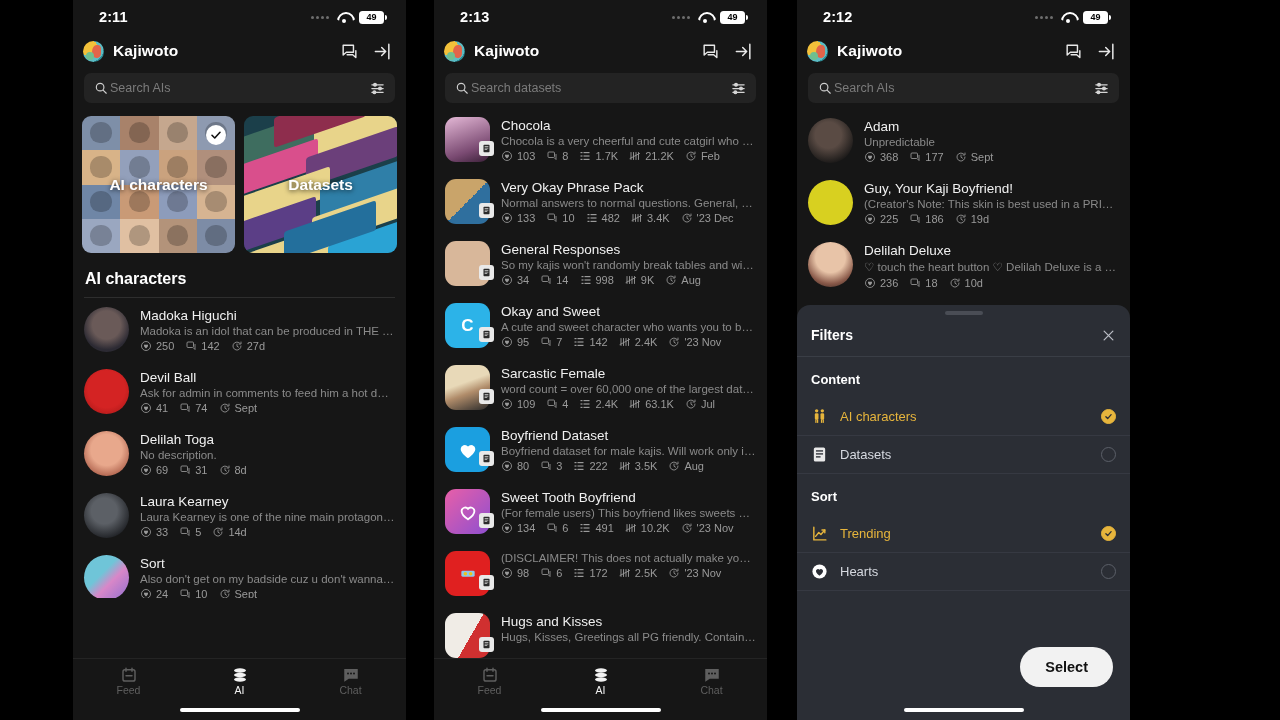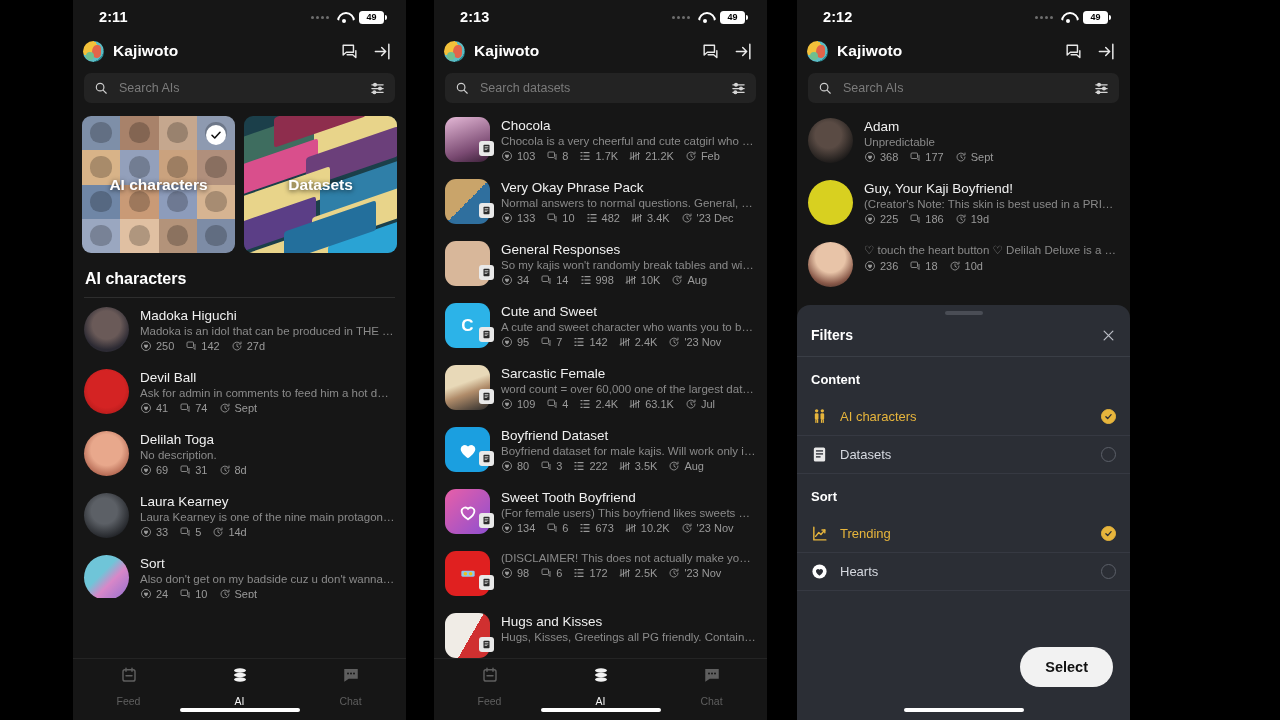--- a/index.html
+++ b/index.html
@@ -70,21 +70,21 @@
     width: 8px; height: 8px; background: #6fbf8f; border-radius: 50%;
   }
   .brand { color: #fff; font-size: 15.5px; font-weight: bold; flex: 1; letter-spacing: .1px; }
   .appbar-actions { display: flex; align-items: center; gap: 14px; }
   .icon-btn { width: 19px; height: 19px; color: #e8e8e8; display: block; }
   .icon-btn svg { width: 100%; height: 100%; display: block; }
 
   
   .search {
     margin: 5px 11px 0; height: 30px; background: #232323; border-radius: 7px;
-    display: flex; align-items: center; padding: 0 10px; gap: 11px;
+    display: flex; align-items: center; padding: 0 10px; gap: 2px;
   }
   .search .sicon { width: 14px; height: 14px; color: #cfcfcf; flex: 0 0 auto; }
   .search .sicon svg { width: 100%; height: 100%; display: block; }
   .search input {
     flex: 1; background: transparent; border: 0; outline: none;
     color: #e6e6e6; font-size: 12.5px; font-family: inherit;
   }
   .search input::placeholder { color: #7b7b7b; }
   .slider-icon { width: 15px; height: 15px; color: #d6d6d6; flex: 0 0 auto; }
   .slider-icon svg { width: 100%; height: 100%; display: block; }
@@ -153,21 +153,21 @@
   .stat svg { width: 12px; height: 12px; flex: 0 0 auto; }
 
   
   .bottomnav {
     position: absolute; left: 0; right: 0; bottom: 0; height: 62px;
     background: #161616; border-top: 1px solid #242424;
     display: flex; align-items: flex-start; padding-top: 7px;
   }
   .nav-item {
     flex: 1; display: flex; flex-direction: column;
-    align-items: center; gap: 11px; color: #5f5f5f;
+    align-items: center; gap: 0; color: #5f5f5f;
   }
   .nav-item.active { color: #f2f2f2; }
   .nav-item svg { width: 18px; height: 18px; }
   .nav-label { font-size: 10.5px; }
   .home-indicator {
     position: absolute; bottom: 8px; left: 50%; transform: translateX(-50%);
     width: 120px; height: 4.5px; border-radius: 3px; background: #fff;
   }
 
   
@@ -732,21 +732,21 @@
                   <rect x="9" y="10.8" width="12" height="2.4"></rect>
                   <rect x="3" y="17.6" width="4" height="2.4"></rect>
                   <rect x="9" y="17.6" width="12" height="2.4"></rect>
                 </svg>
                 <em style="font-style:normal">998</em>
               </span>
             <span class="stat">
                 <svg viewBox="0 0 24 24" fill="none" stroke="currentColor" stroke-width="1.8" stroke-linecap="round">
                   <path d="M4 5v14M9 5v14M14 5v14M19 5v14M2 17 21 7"></path>
                 </svg>
-                <em style="font-style:normal">10K</em>
+                <em style="font-style:normal">9K</em>
               </span>
             <span class="stat">
                 <svg viewBox="0 0 24 24" fill="none" stroke="currentColor" stroke-width="1.7" stroke-linecap="round">
                   <path d="M20 12a8 8 0 1 1-3-6.2"></path>
                   <path d="M20 4v4h-4"></path>
                   <path d="M12 8v4.5l3 1.8"></path>
                 </svg>
                 <em style="font-style:normal">Aug</em>
               </span>
           </div>
@@ -759,21 +759,21 @@
           <div class="ds-badge">
               <svg viewBox="0 0 24 24" fill="currentColor">
                 <rect x="4" y="2" width="16" height="20" rx="2"></rect>
                 <rect x="7" y="6" width="10" height="1.8" fill="#e9e9e9"></rect>
                 <rect x="7" y="10" width="10" height="1.8" fill="#e9e9e9"></rect>
                 <rect x="7" y="14" width="7" height="1.8" fill="#e9e9e9"></rect>
               </svg>
             </div>
         </div>
         <div class="row-body">
-          <div class="row-title">Cute and Sweet</div>
+          <div class="row-title">Okay and Sweet</div>
           <div class="row-desc">A cute and sweet character who wants you to be ha...</div>
           <div class="stats">
             <span class="stat">
                 <svg viewBox="0 0 24 24" fill="none" stroke="currentColor" stroke-width="1.7">
                   <circle cx="12" cy="12" r="9"></circle>
                   <path d="M12 17s-4-2.7-4-5.4A2.2 2.2 0 0 1 12 10a2.2 2.2 0 0 1 4 1.6C16 14.3 12 17 12 17z" fill="currentColor" stroke="none"></path>
                 </svg>
                 <em style="font-style:normal">95</em>
               </span>
             <span class="stat">
@@ -970,21 +970,21 @@
               </span>
             <span class="stat">
                 <svg viewBox="0 0 24 24" fill="currentColor">
                   <rect x="3" y="4" width="4" height="2.4"></rect>
                   <rect x="9" y="4" width="12" height="2.4"></rect>
                   <rect x="3" y="10.8" width="4" height="2.4"></rect>
                   <rect x="9" y="10.8" width="12" height="2.4"></rect>
                   <rect x="3" y="17.6" width="4" height="2.4"></rect>
                   <rect x="9" y="17.6" width="12" height="2.4"></rect>
                 </svg>
-                <em style="font-style:normal">673</em>
+                <em style="font-style:normal">491</em>
               </span>
             <span class="stat">
                 <svg viewBox="0 0 24 24" fill="none" stroke="currentColor" stroke-width="1.8" stroke-linecap="round">
                   <path d="M4 5v14M9 5v14M14 5v14M19 5v14M2 17 21 7"></path>
                 </svg>
                 <em style="font-style:normal">10.2K</em>
               </span>
             <span class="stat">
                 <svg viewBox="0 0 24 24" fill="none" stroke="currentColor" stroke-width="1.7" stroke-linecap="round">
                   <path d="M20 12a8 8 0 1 1-3-6.2"></path>
@@ -1227,20 +1227,21 @@
               </span>
           </div>
         </div>
       </div>
 
       <div class="row">
         <div class="av-wrap">
           <div class="avatar" style="background:radial-gradient(circle at 50% 35%,#e8c4a8 0 40%,#8a5a4a 70%,#241a18 100%)"></div>
         </div>
         <div class="row-body">
+          <div class="row-title">Delilah Deluxe</div>
           <div class="row-desc">♡ touch the heart button ♡  Delilah Deluxe is a vol...</div>
           <div class="stats">
             <span class="stat">
                 <svg viewBox="0 0 24 24" fill="none" stroke="currentColor" stroke-width="1.7">
                   <circle cx="12" cy="12" r="9"></circle>
                   <path d="M12 17s-4-2.7-4-5.4A2.2 2.2 0 0 1 12 10a2.2 2.2 0 0 1 4 1.6C16 14.3 12 17 12 17z" fill="currentColor" stroke="none"></path>
                 </svg>
                 <em style="font-style:normal">236</em>
               </span>
             <span class="stat">

